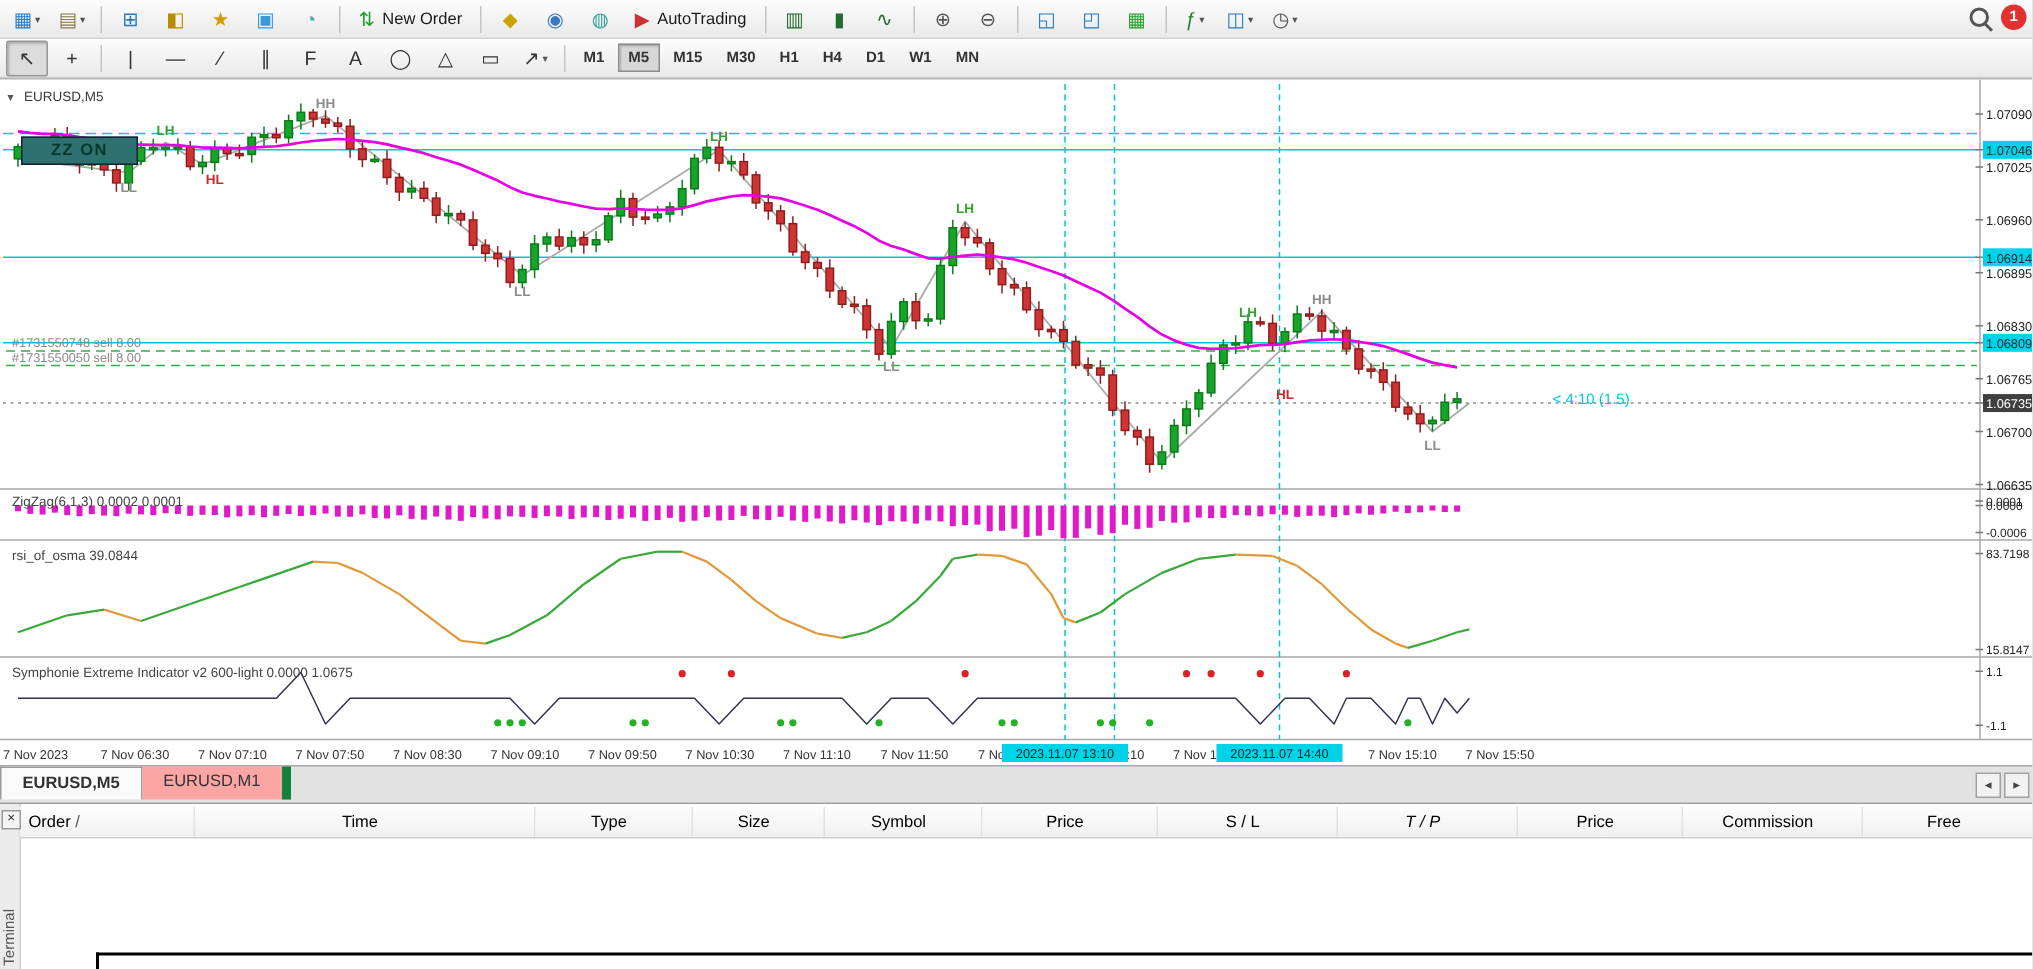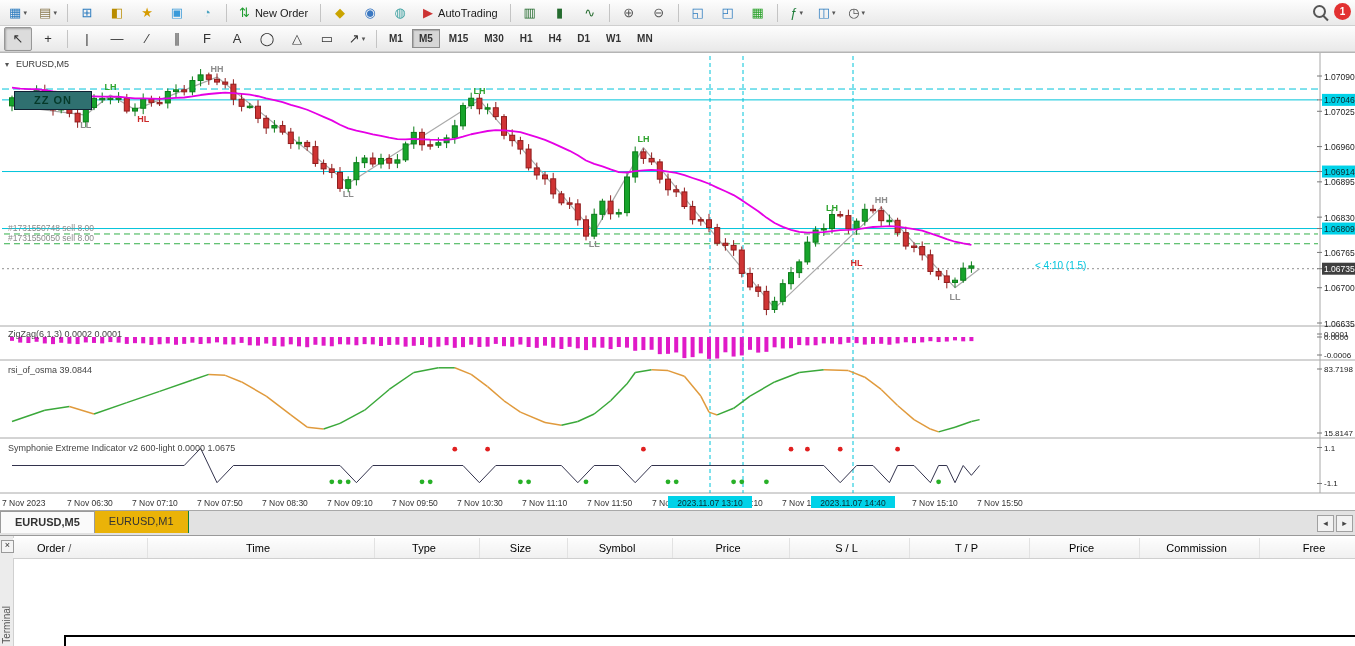--- a/index.html
+++ b/index.html
@@ -32,40 +32,40 @@
   
   .chart-wrap{position:absolute;top:52px;left:0;width:1355px;height:458px;background:#fff;
               border-top:1px solid #b5b5b5;box-sizing:border-box;}
   .zz-btn{position:absolute;left:14px;top:38px;width:76px;height:17px;background:#2f7070;
           border:1px solid #123;color:#053a2a;font-size:11px;font-weight:bold;
           text-align:center;line-height:17px;letter-spacing:1px;}
 
   
   .tabbar{position:absolute;top:510px;left:0;right:0;height:25px;background:#e2e2e2;
           border-top:1px solid #a8a8a8;display:flex;align-items:flex-start;box-sizing:border-box;}
-  .tab{padding:4px 14px 5px;font-size:11px;color:#333;border-right:1px solid #15803d;background:#eab308;}
+  .tab{padding:4px 14px 5px;font-size:11px;color:#333;border-right:6px solid #15803d;background:#fca5a5;}
   .tab.active{background:#fafafa;border:1px solid #9a9a9a;border-bottom:none;font-weight:bold;}
   .tab-arrows{position:absolute;right:2px;top:4px;display:flex;gap:2px;}
   .tab-arrows div{width:15px;height:15px;border:1px solid #a0a0a0;background:#f2f2f2;
                   font-size:9px;line-height:14px;text-align:center;color:#444;}
 
   
   .terminal{position:absolute;top:535px;left:0;right:0;bottom:0;background:#fff;
             border-top:1px solid #9a9a9a;box-sizing:border-box;}
   .term-side{position:absolute;left:0;top:0;bottom:0;width:13px;background:#ececec;
              border-right:1px solid #d0d0d0;}
   .term-side span{position:absolute;bottom:2px;left:1px;writing-mode:vertical-rl;
                   transform:rotate(180deg);font-size:10px;color:#555;}
   .term-close{position:absolute;left:1px;top:4px;width:11px;height:11px;border:1px solid #9a9a9a;
               background:#f4f4f4;font-size:9px;line-height:9px;text-align:center;color:#333;z-index:3;}
   .term-table{position:absolute;left:13px;top:2px;border-collapse:collapse;table-layout:fixed;width:1340px;}
   .term-table th{font-weight:normal;font-size:11px;color:#000;text-align:center;height:20px;
                  padding:0 10px 0 4px;border-right:1px solid #e2e2e2;border-bottom:1px solid #cfcfcf;
                  background:linear-gradient(#fdfdfd,#f0f0f0);white-space:nowrap;overflow:hidden;}
-  .term-table th.left,.term-table td.left{text-align:left;padding-left:24px;}
+  .term-table th.left,.term-table td.left{text-align:left;padding-left:6px;}
   .term-table td{font-size:11px;color:#000;text-align:right;height:20px;padding:0 10px 0 4px;white-space:nowrap;overflow:hidden;}
   .sort{color:#555;}
   .doc{display:inline-block;width:8px;height:10px;background:#fff;border:1px solid #999;
        position:relative;margin-right:5px;vertical-align:-1px;}
   .doc::after{content:"";position:absolute;left:1px;top:1px;width:4px;height:2px;background:#d04040;}
   .balance-row{position:absolute;left:13px;right:0;top:66px;height:20px;background:#cfcfcf;
                display:flex;align-items:center;font-weight:bold;font-size:11px;color:#000;}
   .bal-ico{width:9px;height:9px;background:#b9b9b9;border:1px solid #808080;margin:0 6px 0 6px;}
   .bal-text{white-space:pre;}
   .bal-profit{margin-left:auto;padding-right:12px;}
@@ -805,21 +805,21 @@
     <table class="term-table">
       <thead>
           <tr id="thead-row">
             <th class="left" style="width: 100px;">Order <span class="sort">/</span></th>
             <th style="width: 212px;">Time</th>
             <th style="width: 90px;">Type</th>
             <th style="width: 73px;">Size</th>
             <th style="width: 90px;">Symbol</th>
             <th style="width: 102px;">Price</th>
             <th style="width: 105px;">S / L</th>
-            <th style="width: 105px;">T / P</th>
+            <th style="width: 105px; font-style: italic;">T / P</th>
             <th style="width: 95px;">Price</th>
             <th style="width: 105px;">Commission</th>
             <th style="width: 100px;">Free</th>
             <th>Profit</th>
           </tr>
         </thead>
       <tbody id="tbody">
         </tbody>
     </table>
   </div>

